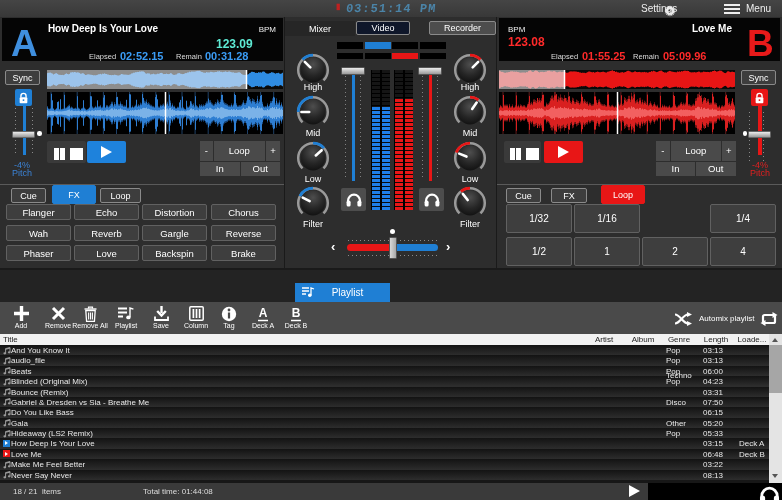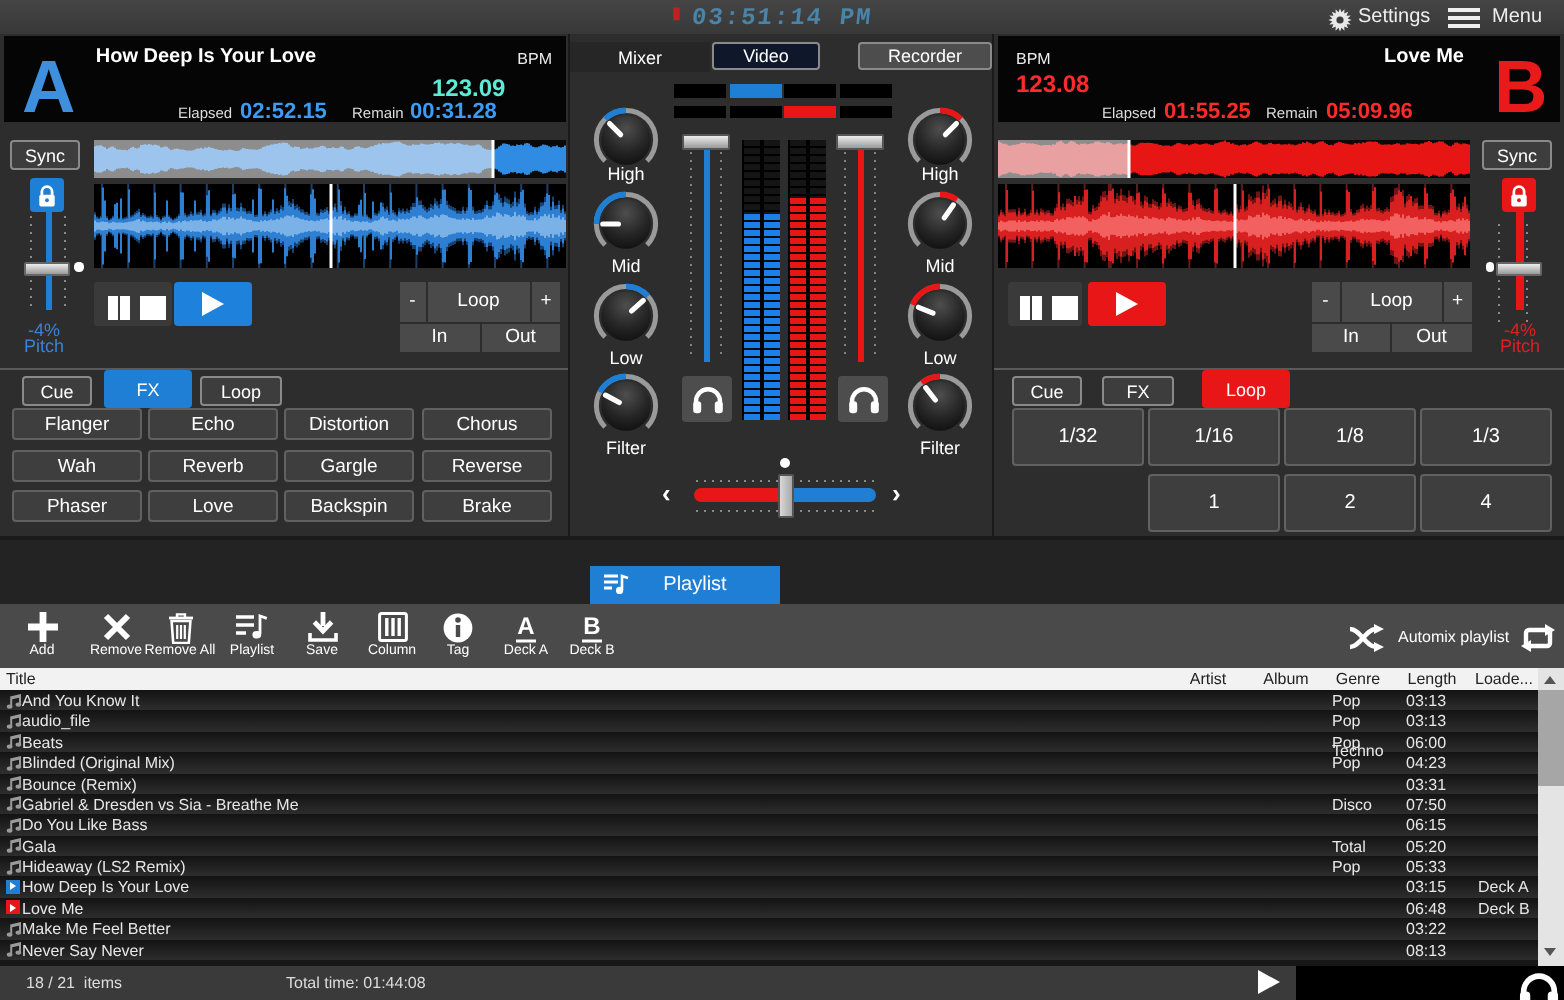--- a/index.html
+++ b/index.html
@@ -14,21 +14,21 @@
 </style></head><body>
 <div class="abs" style="left:0;top:0;width:782px;height:500px;background:#2d2d2d">
 
 <div class="abs" style="left:0;top:0;width:782px;height:17px;background:linear-gradient(#454545,#383838)"></div>
 <div class="abs" style="left:336px;top:2px;width:8px;height:10px;color:#c02020;font-size:8px;font-weight:bold">▮</div>
 <div class="abs" style="left:346px;top:2px;width:110px;height:13px;color:#4b84a8;font-size:12px;font-weight:bold;font-family:'Liberation Mono',monospace;letter-spacing:1px;transform:skewX(-6deg)">03:51:14 PM</div>
 <div class="abs" style="left:664px;top:3px;width:12px;height:12px"><svg width="12" height="12" viewBox="0 0 12 12">
         <polygon points="6.00,0.20 6.76,2.17 8.22,0.64 8.17,2.76 10.10,1.90 9.24,3.83 11.36,3.78 9.83,5.24 11.80,6.00 9.83,6.76 11.36,8.22 9.24,8.17 10.10,10.10 8.17,9.24 8.22,11.36 6.76,9.83 6.00,11.80 5.24,9.83 3.78,11.36 3.83,9.24 1.90,10.10 2.76,8.17 0.64,8.22 2.17,6.76 0.20,6.00 2.17,5.24 0.64,3.78 2.76,3.83 1.90,1.90 3.83,2.76 3.78,0.64 5.24,2.17" fill="#e8e8e8"></polygon>
         <circle cx="6" cy="6" r="1.8" fill="#3c3c3c"></circle>
       </svg></div>
-<div class="abs" style="left:679px;top:3px;color:#eee;font-size:10px">Settings</div>
+<div class="abs" style="left:641px;top:3px;color:#eee;font-size:10px">Settings</div>
 <div class="abs" style="left:724px;top:4px;width:16px;height:10px">
       <div style="height:2px;background:#eee;margin-bottom:2px"></div>
       <div style="height:2px;background:#eee;margin-bottom:2px"></div>
       <div style="height:2px;background:#eee"></div>
     </div>
 <div class="abs" style="left:746px;top:3px;color:#eee;font-size:10px">Menu</div>
 <div class="abs" style="left:2px;top:18px;width:281px;height:43px;background:#050505"></div>
 <div class="abs" style="left:11px;top:27px;color:#3f8fdf;font-size:37px;font-weight:bold;line-height:33px">A</div>
 <div class="abs" style="left:23px;top:23px;width:160px;color:#fff;font-size:10px;font-weight:bold;text-align:center;white-space:nowrap">How Deep Is Your Love</div>
 <div class="abs" style="left:240px;top:25px;width:36px;color:#eee;font-size:8px;text-align:right">BPM</div>
@@ -334,22 +334,22 @@
 <div class="flt" style="left:670.5px;top:141px;width:50.5px;height:19.5px">Loop</div>
 <div class="flt" style="left:722px;top:141px;width:13.5px;height:19.5px">+</div>
 <div class="flt" style="left:656px;top:161.5px;width:39px;height:14.5px">In</div>
 <div class="flt" style="left:696px;top:161.5px;width:39.5px;height:14.5px">Out</div>
 <div class="abs" style="left:497px;top:184px;width:285px;height:1px;background:#5a5a5a"></div>
 <div class="btn" style="left:506px;top:188px;width:35px;height:15px">Cue</div>
 <div class="btn" style="left:551px;top:188px;width:36px;height:15px">FX</div>
 <div class="btn" style="left:601px;top:185px;width:44px;height:19px;background:#e81616;border-color:#e81616">Loop</div>
 <div class="pad" style="left:506px;top:204px;width:66px;height:29px;font-size:10px">1/32</div>
 <div class="pad" style="left:574px;top:204px;width:66px;height:29px;font-size:10px">1/16</div>
-<div class="pad" style="left:642px;top:204px;width:66px;height:29px;font-size:10px">1/8</div>
-<div class="pad" style="left:710px;top:204px;width:66px;height:29px;font-size:10px">1/3</div>
+<div class="pad" style="left:710px;top:204px;width:66px;height:29px;font-size:10px">1/4</div>
+<div class="pad" style="left:506px;top:237px;width:66px;height:29px;font-size:10px">1/2</div>
 <div class="pad" style="left:574px;top:237px;width:66px;height:29px;font-size:10px">1</div>
 <div class="pad" style="left:642px;top:237px;width:66px;height:29px;font-size:10px">2</div>
 <div class="pad" style="left:710px;top:237px;width:66px;height:29px;font-size:10px">4</div>
 <div class="abs" style="left:0;top:268px;width:782px;height:34px;background:#232323"></div>
 <div class="abs" style="left:0;top:268px;width:782px;height:2px;background:#1a1a1a"></div>
 <div class="abs" style="left:295px;top:283px;width:95px;height:19px;background:#1f7fd4;color:#fff;font-size:10px;display:flex;align-items:center;justify-content:center">
       <svg width="13" height="11" viewBox="0 0 13 11" style="position:absolute;left:7px;top:4px">
         <path d="M0 1h7M0 4h7M0 7h4" stroke="#fff" stroke-width="1.4"></path>
         <path d="M9 8V1l3 1" stroke="#fff" stroke-width="1.3" fill="none"></path>
         <circle cx="7.8" cy="8.2" r="1.8" fill="#fff"></circle>
@@ -528,21 +528,21 @@
 <div class="abs" style="left:0;top:417.7px;width:769px;height:10.4px;background:linear-gradient(#131313,#2d2d2d)"></div>
 <div class="abs" style="left:0;top:417.7px;width:12px;height:10px">
       <svg width="8" height="8" viewBox="0 0 8 8" style="position:absolute;left:2.5px;top:1.5px">
         <path d="M2.6 6.2V1.6l4.4-1v4.6" stroke="#9a9a9a" stroke-width="1" fill="none"></path>
         <path d="M2.6 1.6l4.4-1v1.2l-4.4 1z" fill="#9a9a9a"></path>
         <ellipse cx="1.8" cy="6.3" rx="1.4" ry="1.1" fill="#9a9a9a"></ellipse>
         <ellipse cx="6.2" cy="5.3" rx="1.4" ry="1.1" fill="#9a9a9a"></ellipse>
       </svg>
     </div>
 <div class="abs" style="left:11px;top:418.7px;color:#e8e8e8;font-size:8px;white-space:nowrap">Gala</div>
-<div class="abs" style="left:666px;top:418.7px;color:#e8e8e8;font-size:8px">Total</div>
+<div class="abs" style="left:666px;top:418.7px;color:#e8e8e8;font-size:8px">Other</div>
 <div class="abs" style="left:703px;top:418.7px;color:#e8e8e8;font-size:8px">05:20</div>
 <div class="abs" style="left:0;top:428.0px;width:769px;height:10.4px;background:linear-gradient(#131313,#2d2d2d)"></div>
 <div class="abs" style="left:0;top:428.0px;width:12px;height:10px">
       <svg width="8" height="8" viewBox="0 0 8 8" style="position:absolute;left:2.5px;top:1.5px">
         <path d="M2.6 6.2V1.6l4.4-1v4.6" stroke="#9a9a9a" stroke-width="1" fill="none"></path>
         <path d="M2.6 1.6l4.4-1v1.2l-4.4 1z" fill="#9a9a9a"></path>
         <ellipse cx="1.8" cy="6.3" rx="1.4" ry="1.1" fill="#9a9a9a"></ellipse>
         <ellipse cx="6.2" cy="5.3" rx="1.4" ry="1.1" fill="#9a9a9a"></ellipse>
       </svg>
     </div>

